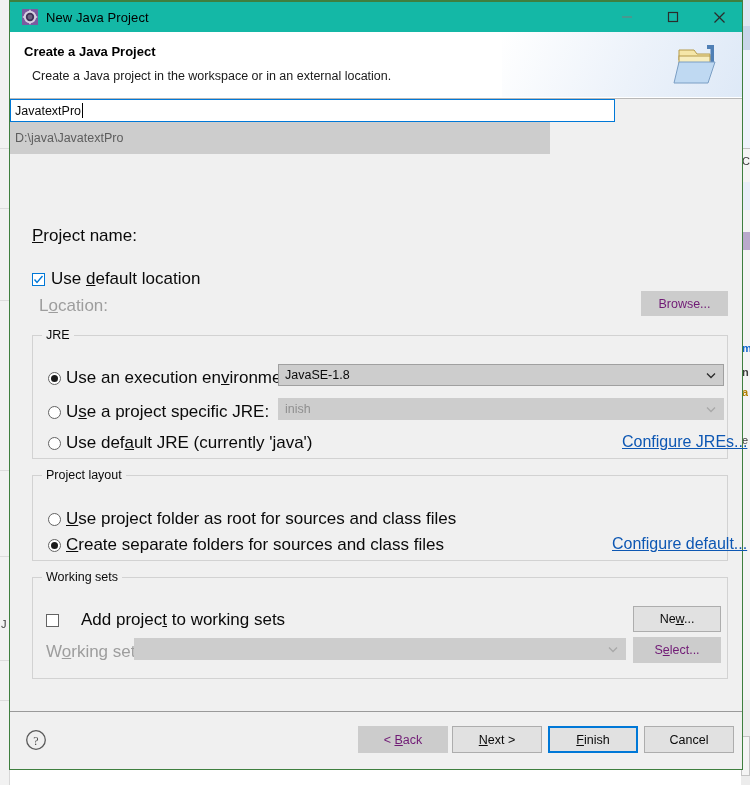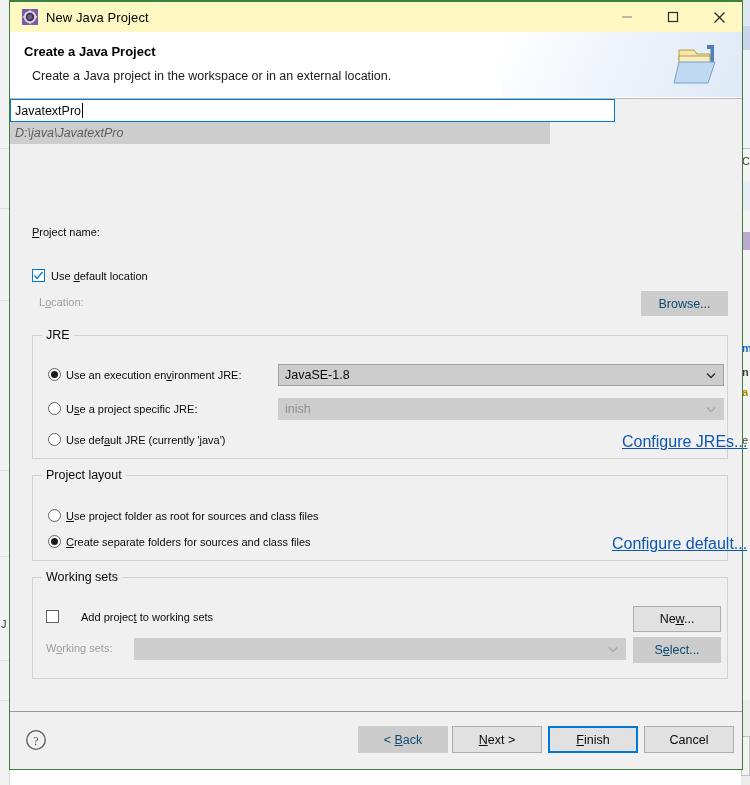--- a/index.html
+++ b/index.html
@@ -62,21 +62,21 @@
     border: 1px solid #3f7f3f;
     border-top: 2px solid #3f7f3f;
     background: #f0f0f0;
     display: flex;
     flex-direction: column;
   }
 
   
   .titlebar {
     height: 30px;
-    background: #fef9c3;
+    background: #14b8a6;
     display: flex;
     align-items: center;
     flex: 0 0 auto;
     position: relative;
   }
   .title-icon {
     width: 16px; height: 16px;
     margin-left: 12px;
     margin-right: 8px;
     position: relative;
@@ -135,21 +135,21 @@
 
   
   .content {
     flex: 1 1 auto;
     background: #f0f0f0;
     position: relative;
   }
 
   
   .lbl {
-    font-size: 11px;
+    font-size: 17px;
     color: #0a0a0a;
     white-space: nowrap;
   }
   .lbl.disabled { color: #9d9d9d; }
   .u { text-decoration: underline; }
 
   .textfield {
     box-sizing: border-box;
     background: #ffffff;
     border: 1px solid #7a7a7a;
@@ -202,21 +202,21 @@
     font-size: 12.5px;
     color: #0a0a0a;
     display: flex;
     align-items: center;
     justify-content: center;
     cursor: default;
   }
   .btn.disabled {
     background: #cccccc;
     border: 1px solid #cccccc;
-    color: #0c4a6e;
+    color: #701a75;
   }
   .btn.default {
     border: 2px solid #0078d7;
     background: #e1e1e1;
   }
 
   .grp {
     position: absolute;
     box-sizing: border-box;
     border: 1px solid #d2d2d2;
@@ -384,21 +384,21 @@
         <svg width="11" height="11" viewBox="0 0 11 11" style="position:absolute;left:0;top:0;">
           <polyline points="1.5,5.5 4,8.4 9.5,2" fill="none" stroke="#0078d7" stroke-width="1.4"></polyline>
         </svg>
       </span>
       <span class="lbl" style="margin-left:6px;text-align:center;">Use <span class="u">d</span>efault location</span>
     </div>
 
     <div class="row" style="left:29px;top:197px;">
       <span class="lbl disabled">L<span class="u">o</span>cation:</span>
     </div>
-    <div class="textfield disabled" style="left:87px;top:194px;width:540px;height:22px;font-style:italic;">
+    <div class="textfield disabled" style="left:87px;top:194px;width:540px;height:32px;">
       <span>D:\java\JavatextPro</span>
     </div>
     <div class="btn disabled" style="position:absolute;left:631px;top:192px;width:87px;height:25px;">
       <span>Browse...</span>
     </div>
 
     <div class="grp" style="left:22px;top:236px;width:696px;height:124px;">
       <span class="grp-title">JRE</span>
     </div>
 

